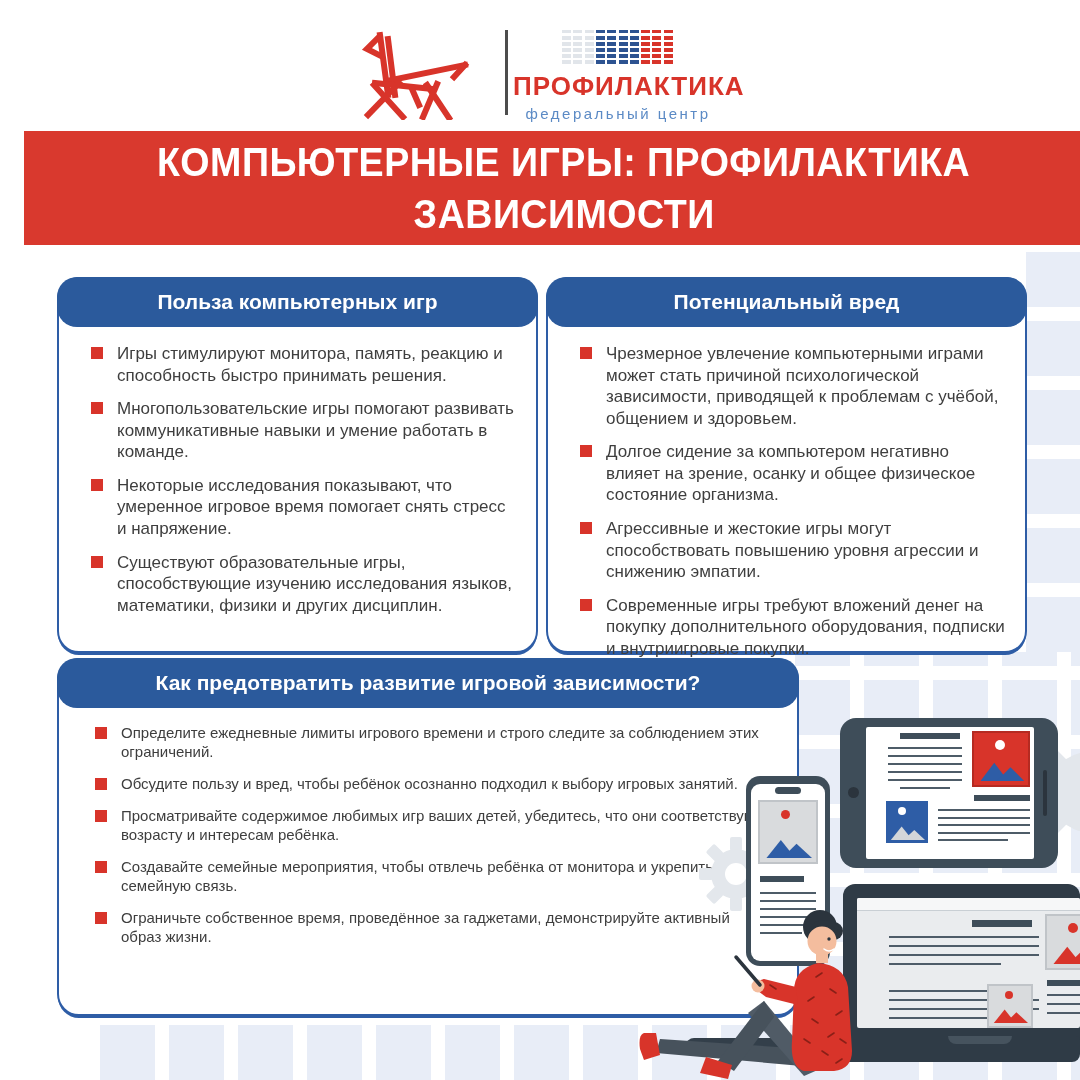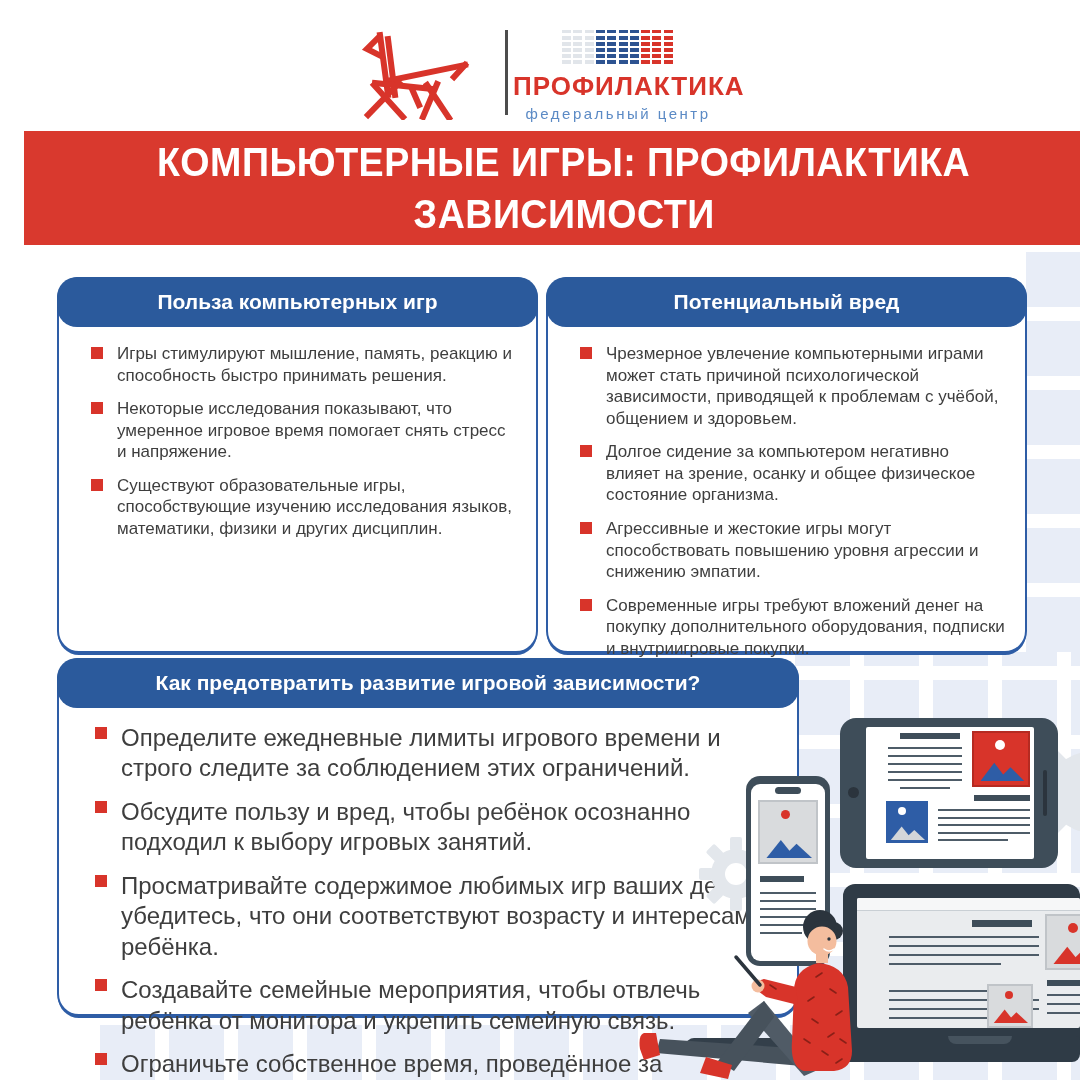--- a/index.html
+++ b/index.html
@@ -67,21 +67,21 @@
   .card ul { list-style:none; margin:0; padding:16px 20px 0 26px; }
   .card li {
     position:relative; padding-left:32px; margin-bottom:12px;
     font-size:17px; line-height:1.27; color:#3e3e3e;
   }
   .card li::before {
     content:""; position:absolute; left:6px; top:4px;
     width:12px; height:12px; background:#d8342a;
   }
   .card-prevention ul { padding:15px 28px 0 30px; }
-  .card-prevention li { font-size:24px; margin-bottom:13px; }
+  .card-prevention li { font-size:15px; margin-bottom:13px; }
 
   
   .gear { position:absolute; z-index:2; }
 
   .device { position:absolute; background:#3e4d59; z-index:3; }
   .screen { position:absolute; background:#ffffff; overflow:hidden; }
   .tl { position:absolute; height:2px; background:#4e5c68; }
   .dbar { position:absolute; background:#3e4d59; }
 
   .imgph { position:absolute; box-sizing:border-box; }
@@ -145,21 +145,22 @@
   </header>
 
   <div class="banner">
     <div>КОМПЬЮТЕРНЫЕ ИГРЫ: ПРОФИЛАКТИКА</div>
     <div>ЗАВИСИМОСТИ</div>
   </div>
 
   <section class="card card-benefits">
     <div class="card-head">Польза компьютерных игр</div>
     <ul>
-      <li>Игры стимулируют мышление, память, реакцию и способность быстро принимать решения.</li>
+      <li>Игры стимулируют монитора, память, реакцию и способность быстро принимать решения.</li>
+      <li>Многопользовательские игры помогают развивать коммуникативные навыки и умение работать в команде.</li>
       <li>Некоторые исследования показывают, что умеренное игровое время помогает снять стресс и напряжение.</li>
       <li>Существуют образовательные игры, способствующие изучению исследования языков, математики, физики и других дисциплин.</li>
     </ul>
   </section>
 
   <section class="card card-harm">
     <div class="card-head">Потенциальный вред</div>
     <ul>
       <li>Чрезмерное увлечение компьютерными играми может стать причиной психологической зависимости, приводящей к проблемам с учёбой, общением и здоровьем.</li>
       <li>Долгое сидение за компьютером негативно влияет на зрение, осанку и общее физическое состояние организма.</li>

